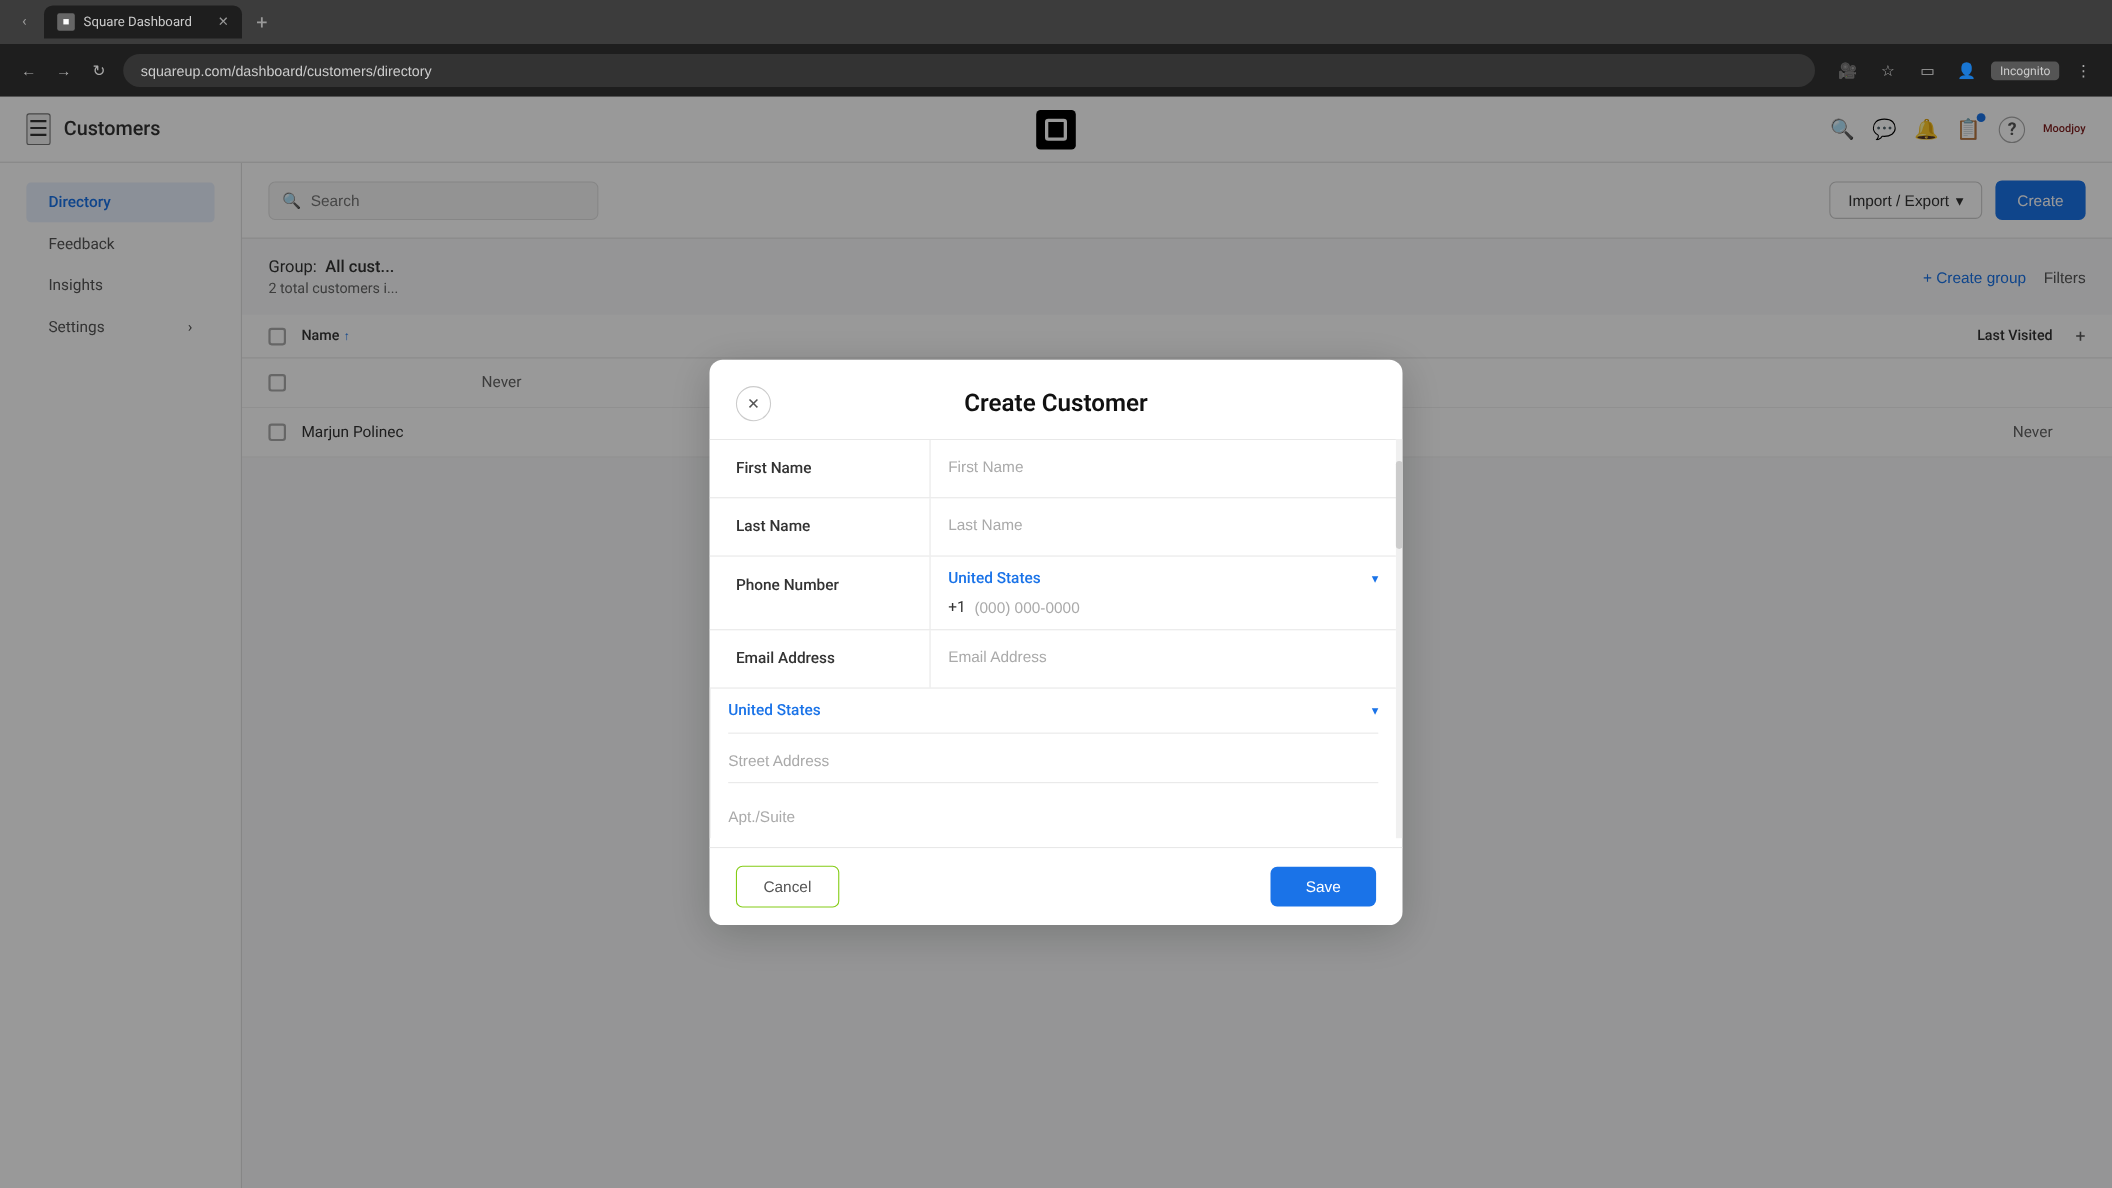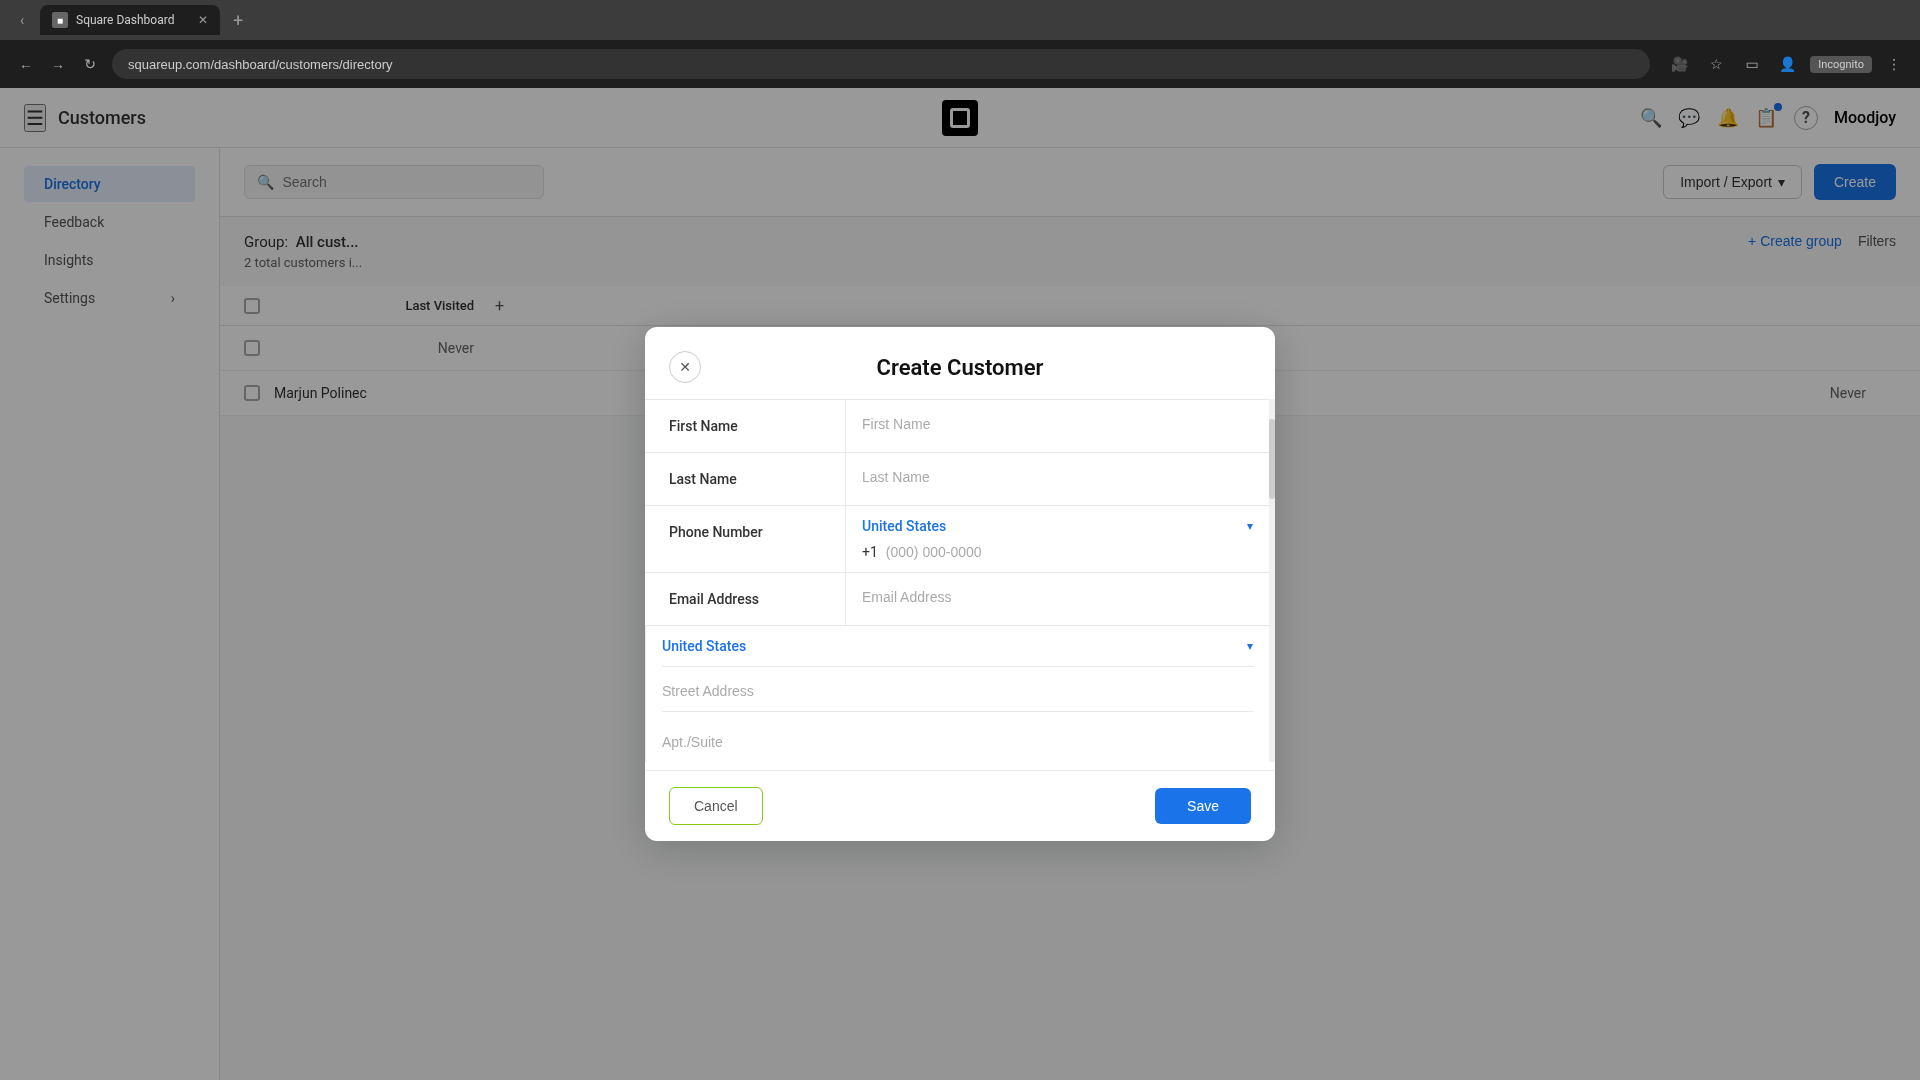--- a/index.html
+++ b/index.html
@@ -27,38 +27,38 @@
     .app-container { display: flex; flex-direction: column; height: calc(1080px - 88px); }
     .app-header { background: #fff; border-bottom: 1px solid #e0e0e0; height: 60px; display: flex; align-items: center; padding: 0 24px; position: relative; }
     .header-menu-btn { color: #333; font-size: 20px; cursor: pointer; margin-right: 12px; }
     .header-logo-text { font-size: 18px; font-weight: 500; color: #333; }
     .header-center { position: absolute; left: 50%; transform: translateX(-50%); }
     .header-square-logo { width: 36px; height: 36px; background: #000; border-radius: 4px; display: flex; align-items: center; justify-content: center; }
     .header-square-logo-inner { width: 20px; height: 20px; border: 3px solid #fff; border-radius: 3px; }
     .header-actions { margin-left: auto; display: flex; align-items: center; gap: 16px; }
     .header-icon-btn { color: #555; font-size: 18px; cursor: pointer; position: relative; }
     .header-badge { position: absolute; top: -4px; right: -4px; width: 8px; height: 8px; background: #1a73e8; border-radius: 50%; }
-    .header-username { font-size: 16px; color: #000000; font-weight: 500; cursor: pointer; }
+    .header-username { font-size: 10px; color: #7f1d1d; font-weight: 500; cursor: pointer; }
 
     .app-body { display: flex; flex: 1; overflow: hidden; }
 
     
     .sidebar { width: 220px; background: #fff; border-right: 1px solid #e0e0e0; padding: 16px 16px; flex-shrink: 0; }
     .sidebar-item { padding: 10px 20px; font-size: 14px; color: #555; cursor: pointer; border-radius: 4px; margin: 2px 8px; }
     .sidebar-item.active { background: #e8f0fe; color: #1a73e8; font-weight: 500; }
     .sidebar-item-with-arrow { display: flex; align-items: center; justify-content: space-between; }
 
     
     .main-content { flex: 1; background: #f8f9fa; overflow-y: auto; }
     .main-header { background: #fff; padding: 16px 24px; border-bottom: 1px solid #e0e0e0; display: flex; align-items: center; gap: 16px; }
     .search-box { display: flex; align-items: center; background: #f5f5f5; border: 1px solid #e0e0e0; border-radius: 6px; padding: 8px 12px; gap: 8px; width: 300px; }
     .search-icon-svg { color: #888; font-size: 14px; }
     .search-input-field { border: none; background: transparent; font-size: 14px; color: #333; outline: none; flex: 1; }
 
-    .main-toolbar { padding: 16px 24px; display: flex; align-items: flex-start; justify-content: space-between; }
+    .main-toolbar { padding: 16px 24px; display: flex; align-items: center; justify-content: space-between; }
     .group-label { font-size: 15px; color: #1a73e8; font-weight: 500; }
     .group-label span { color: #333; margin-right: 4px; }
     .customer-count { font-size: 13px; color: #666; margin-top: 4px; }
     .toolbar-actions { display: flex; align-items: center; gap: 16px; }
     .create-group-btn { display: flex; align-items: center; gap: 6px; color: #1a73e8; font-size: 14px; font-weight: 500; cursor: pointer; border: none; background: none; }
     .filters-btn { font-size: 14px; color: #555; cursor: pointer; border: none; background: none; }
 
     .header-right-btns { display: flex; align-items: center; gap: 12px; margin-left: auto; }
     .import-export-btn { border: 1px solid #ccc; background: #fff; border-radius: 6px; padding: 8px 16px; font-size: 14px; color: #333; cursor: pointer; display: flex; align-items: center; gap: 6px; }
     .create-btn { background: #1a73e8; color: #fff; border: none; border-radius: 6px; padding: 10px 20px; font-size: 14px; font-weight: 500; cursor: pointer; }
@@ -196,20 +196,24 @@
           <button class="create-group-btn">+ Create group</button>
           <button class="filters-btn">Filters</button>
         </div>
       </div>
 
       <div class="customer-table">
         <div class="table-header-row">
           <div class="table-checkbox">
             <div class="checkbox"></div>
           </div>
+          <div class="table-col-name">
+            <span>Name</span>
+            <span style="color:#1a73e8;font-size:11px;">↑</span>
+          </div>
           <div class="table-col-last-visited">
             <span>Last Visited</span>
           </div>
           <div class="table-add-btn">
             <span>+</span>
           </div>
         </div>
         <div class="table-row">
           <div class="table-checkbox">
             <div class="checkbox"></div>

